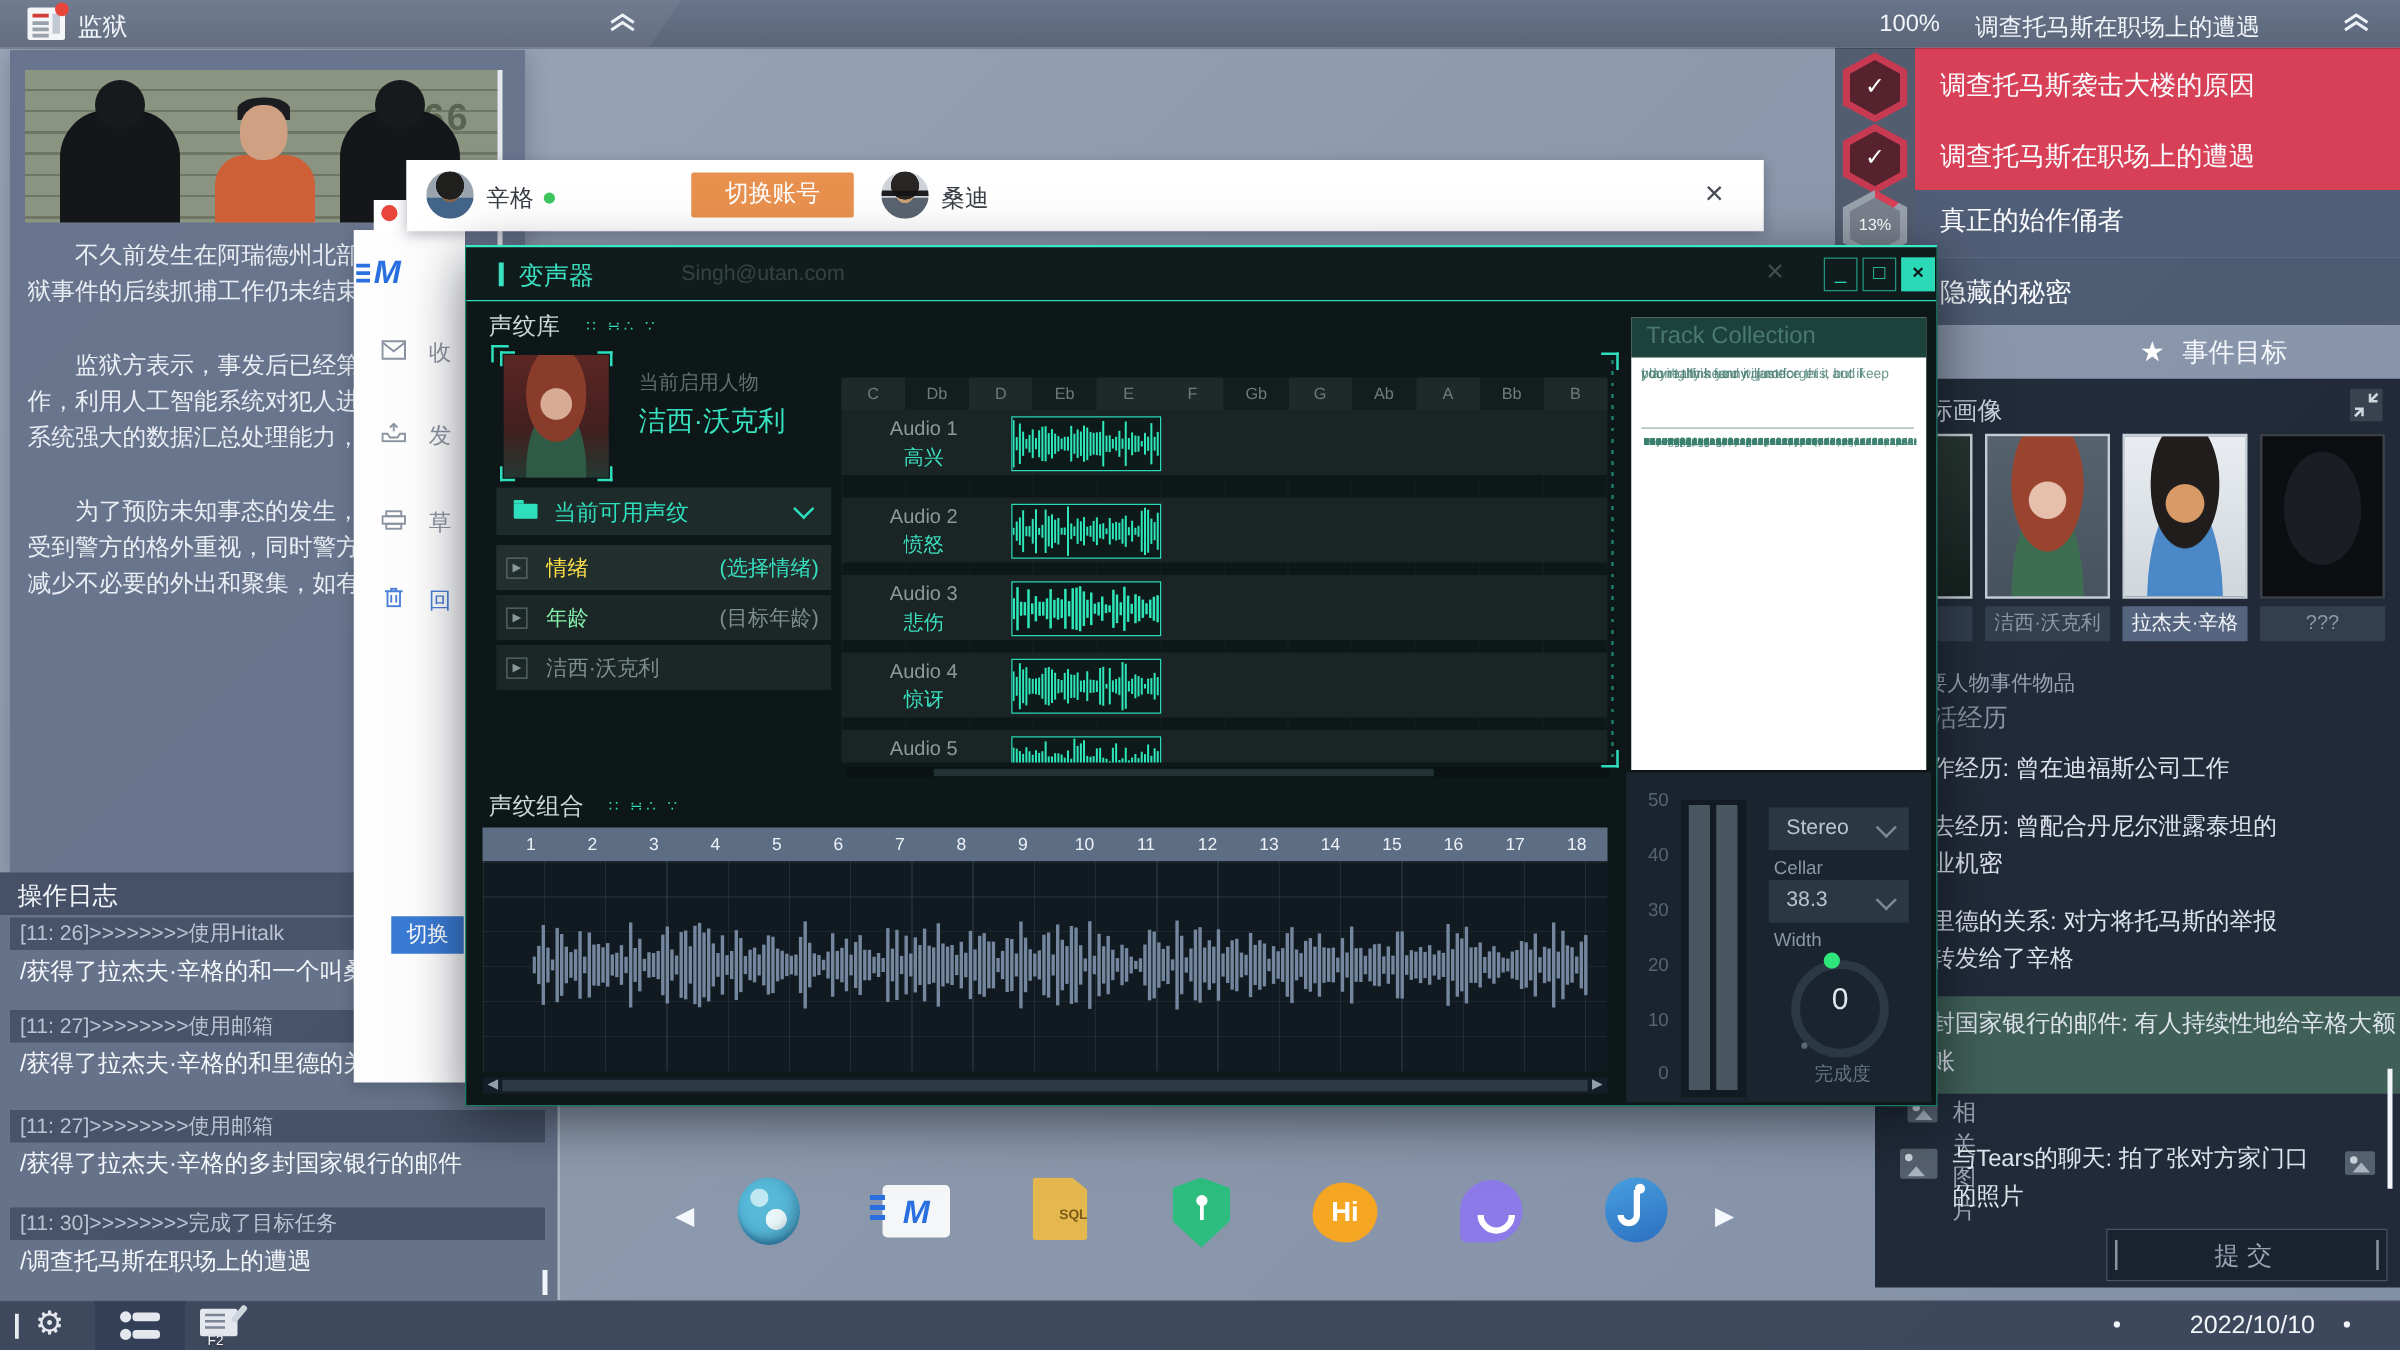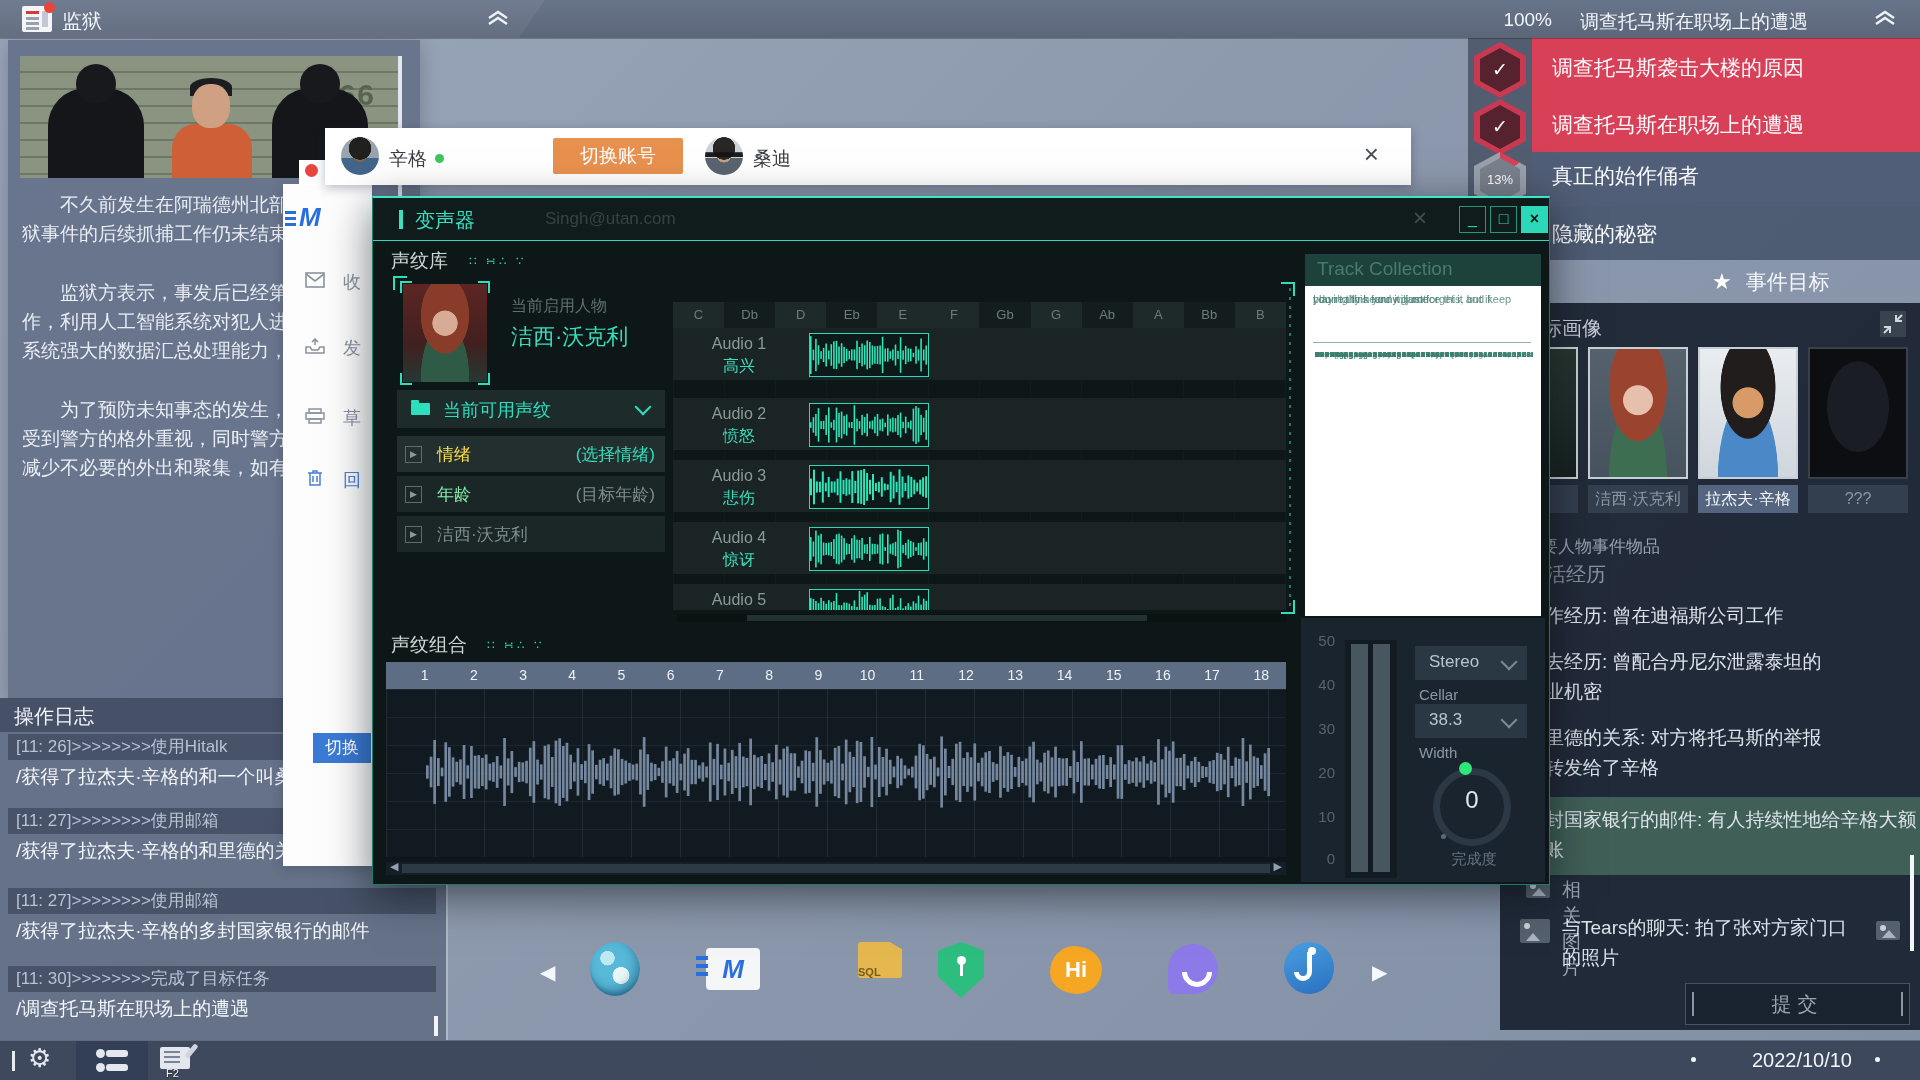--- a/index.html
+++ b/index.html
@@ -179,21 +179,21 @@
   .submit .tick{position:absolute;top:8px;width:2px;height:24px;background:#8a94a2;}
   .submit span{position:absolute;width:100%;text-align:center;top:7px;font-size:20px;color:#9aa4b2;letter-spacing:6px;}
   
   .dock{left:0;top:938px;width:1920px;height:72px;z-index:6;}
   .dock *{position:absolute;}
   .dockarrow{top:22px;font-size:20px;color:#f4f7fb;}
   .dicon{top:4px;width:52px;height:56px;}
   .d-globe{border-radius:50%;width:50px;height:54px;background:radial-gradient(circle at 35% 30%,#bfe8f2 0 14%,transparent 15%),radial-gradient(circle at 62% 62%,#e8f6f8 0 18%,transparent 19%),radial-gradient(circle at 50% 45%,#57b8d8 0 60%,#3a8fb8 75%);box-shadow:inset -4px -6px 10px rgba(20,60,90,.4);}
   .d-mail{width:54px;height:42px;top:10px;background:#f4f6f8;border-radius:4px;color:#2a6fe0;font-weight:bold;font-size:26px;text-align:center;line-height:42px;font-style:italic;}
   .d-mail:before{content:"";position:absolute;left:-10px;top:8px;width:12px;height:4px;background:#2a6fe0;box-shadow:0 8px 0 #2a6fe0,0 16px 0 #2a6fe0;}
-  .d-sql{width:44px;height:36px;background:#e4b84e;border-radius:3px;clip-path:polygon(0 0,72% 0,100% 20%,100% 100%,0 100%);color:#7a5a18;font-size:11px;font-weight:bold;text-align:left;line-height:60px;margin-left:32px;}
+  .d-sql{width:44px;height:50px;background:#e4b84e;border-radius:3px;clip-path:polygon(0 0,72% 0,100% 20%,100% 100%,0 100%);color:#7a5a18;font-size:11px;font-weight:bold;text-align:right;line-height:60px;}
   .d-shield{width:46px;height:56px;background:#2dbd7f;clip-path:polygon(50% 0,100% 15%,100% 62%,50% 100%,0 62%,0 15%);}
   .d-shield:before{content:"";position:absolute;left:19px;top:14px;width:9px;height:9px;border-radius:50%;background:#fff;}
   .d-shield:after{content:"";position:absolute;left:22px;top:22px;width:3px;height:12px;background:#fff;}
   .d-hi{width:52px;height:48px;top:8px;background:#f5a623;border-radius:46% 54% 48% 52%/55% 48% 52% 45%;color:#fff;font-weight:bold;font-size:22px;text-align:center;line-height:48px;}
   .d-phone{width:50px;height:50px;top:6px;background:#8b7ae8;border-radius:50% 50% 50% 12%;}
   .d-phone:before{content:"";position:absolute;left:14px;top:13px;width:20px;height:20px;border:5px solid #fff;border-left-color:transparent;border-top-color:transparent;border-radius:50%;transform:rotate(45deg);}
   .d-hook{width:50px;height:52px;top:4px;border-radius:50%;background:linear-gradient(160deg,#4aa0e0,#2a6fc0);}
   
   .tbar{left:0;top:1040px;width:1920px;height:40px;background:rgba(56,66,86,.92);border-top:1px solid rgba(255,255,255,.18);z-index:10;}
   .tbar *{position:absolute;}

